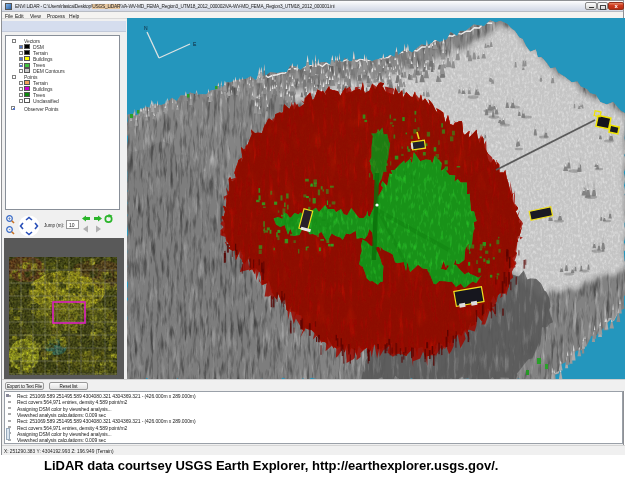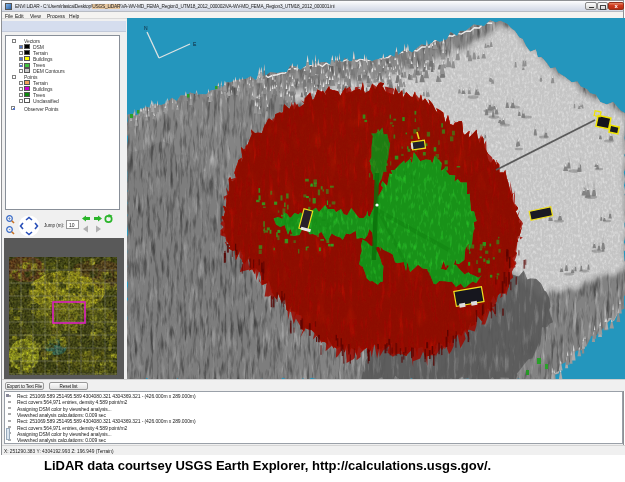--- a/index.html
+++ b/index.html
@@ -1846,12 +1846,12 @@
       <div style="position:absolute;left:3px;top:40.3px;width:3px;height:2px;background:#aaa"></div>
       <div class="ll" style="top:45.1px">Viewshed analysis calculations: 0.009 sec</div>
       <div style="position:absolute;left:3px;top:46.6px;width:3px;height:2px;background:#aaa"></div>
       <div style="position:absolute;left:0.5px;top:36px;width:4.5px;height:12px;background:#dce6f0;border:1px solid #9ab">​</div>
       <div style="position:absolute;left:1px;top:2px;width:3px;height:3px;background:#889">​</div>
     </div>
  <div id="sbar">
       <span style="position:absolute;left:2px;top:2.5px">X: 251290.383 Y: 4304192.993 Z: 196.949 (Terrain)</span>
     </div>
 </div>
-<div id="caption">LiDAR data courtsey USGS Earth Explorer, http://calculations.usgs.gov/.</div>
+<div id="caption">LiDAR data courtsey USGS Earth Explorer, http://earthexplorer.usgs.gov/.</div>
 </body></html>

